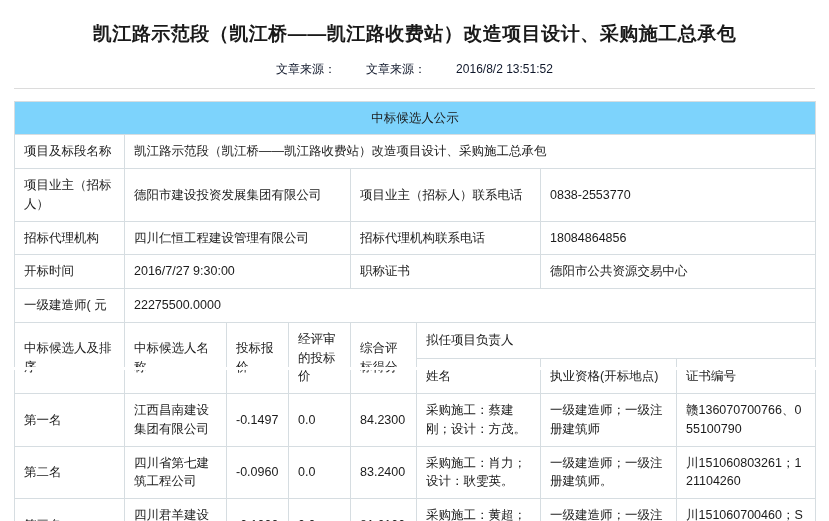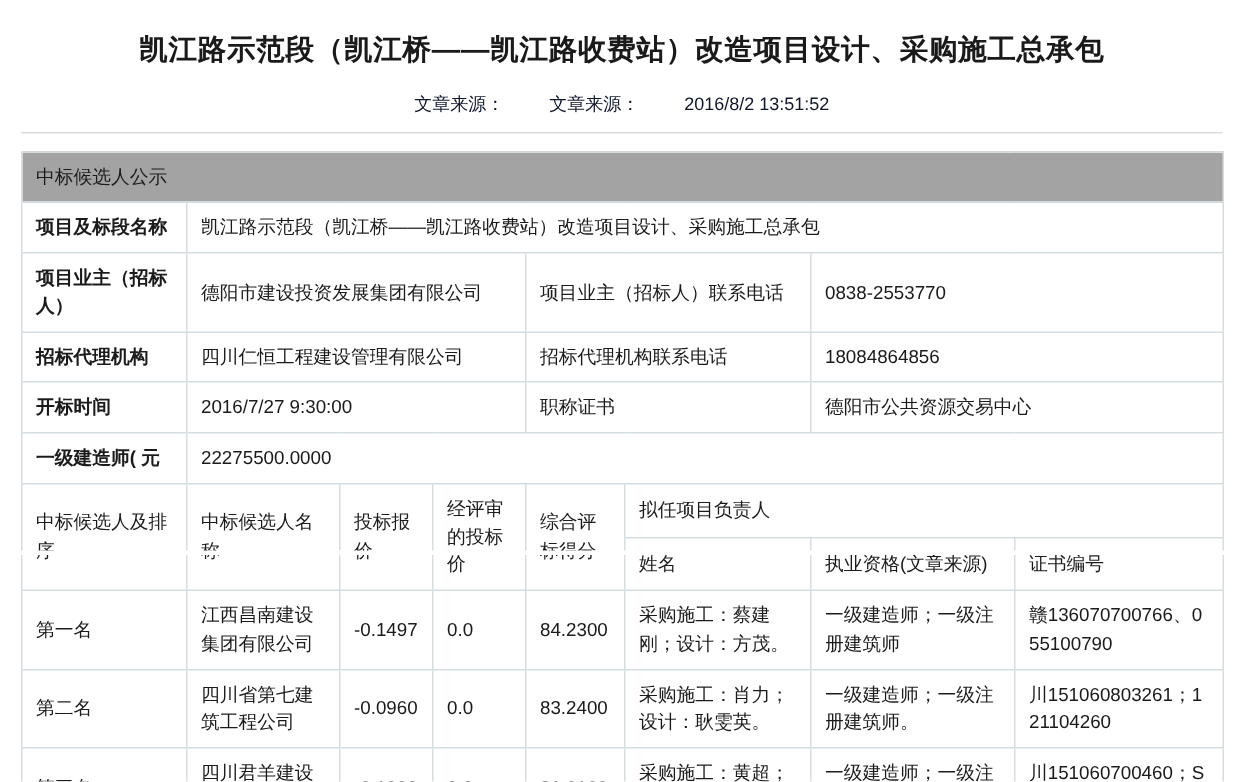--- a/index.html
+++ b/index.html
@@ -56,27 +56,27 @@
   table.main td {
     border: 1px solid #d6dde1;
     padding: 7px 9px;
     vertical-align: middle;
     font-size: 12.5px;
     line-height: 1.5;
     color: #1b1b1b;
     word-break: break-all;
   }
   .hdr-cell {
+    text-align: center;
     color: #333333;
     font-size: 12.5px;
-    background: #a3a3a3;
+    background: #7dd3fc;
   }
   .lbl {
     color: #1b1b1b;
-    font-weight: bold;
   }
   .sub-hdr td {
     vertical-align: middle;
   }
   .green-line {
     position: absolute;
     left: 0;
     right: 0;
     bottom: 0;
     height: 3px;
@@ -143,21 +143,21 @@
         <tr class="sub-hdr">
           <td rowspan="2">中标候选人及排序</td>
           <td rowspan="2">中标候选人名称</td>
           <td rowspan="2">投标报价</td>
           <td rowspan="2">经评审的投标价</td>
           <td rowspan="2">综合评标得分</td>
           <td colspan="3">拟任项目负责人</td>
         </tr>
         <tr class="sub-hdr">
           <td>姓名</td>
-          <td>执业资格(文章来源)</td>
+          <td>执业资格(开标地点)</td>
           <td>证书编号</td>
         </tr>
 
         <tr>
           <td>第一名</td>
           <td>江西昌南建设集团有限公司</td>
           <td>-0.1497</td>
           <td>0.0</td>
           <td>84.2300</td>
           <td>采购施工：蔡建刚；设计：方茂。</td>

